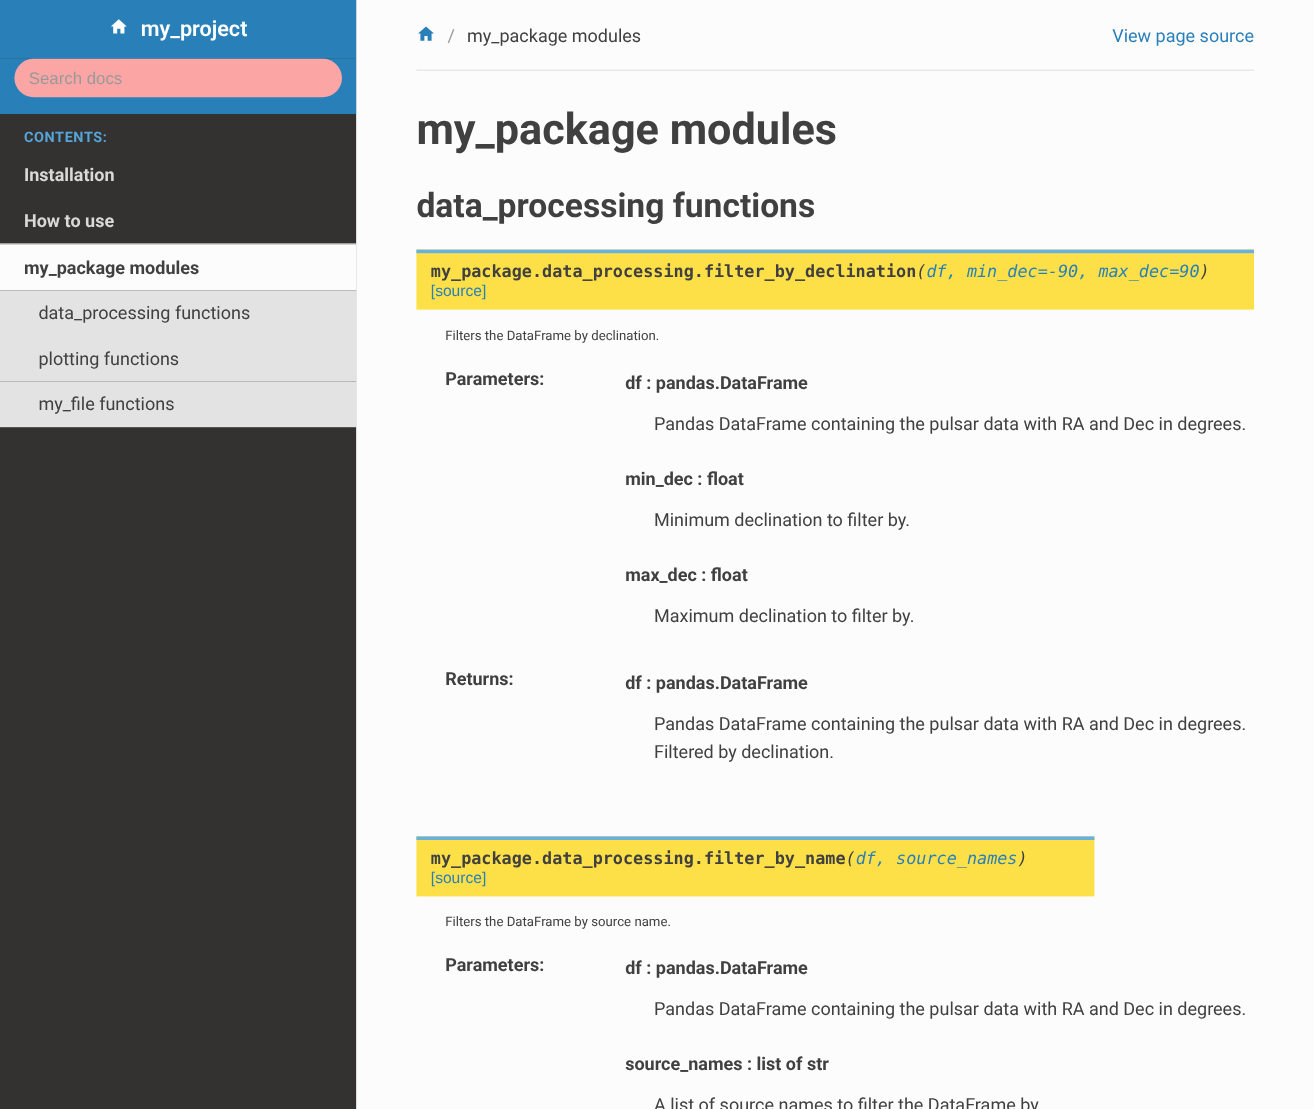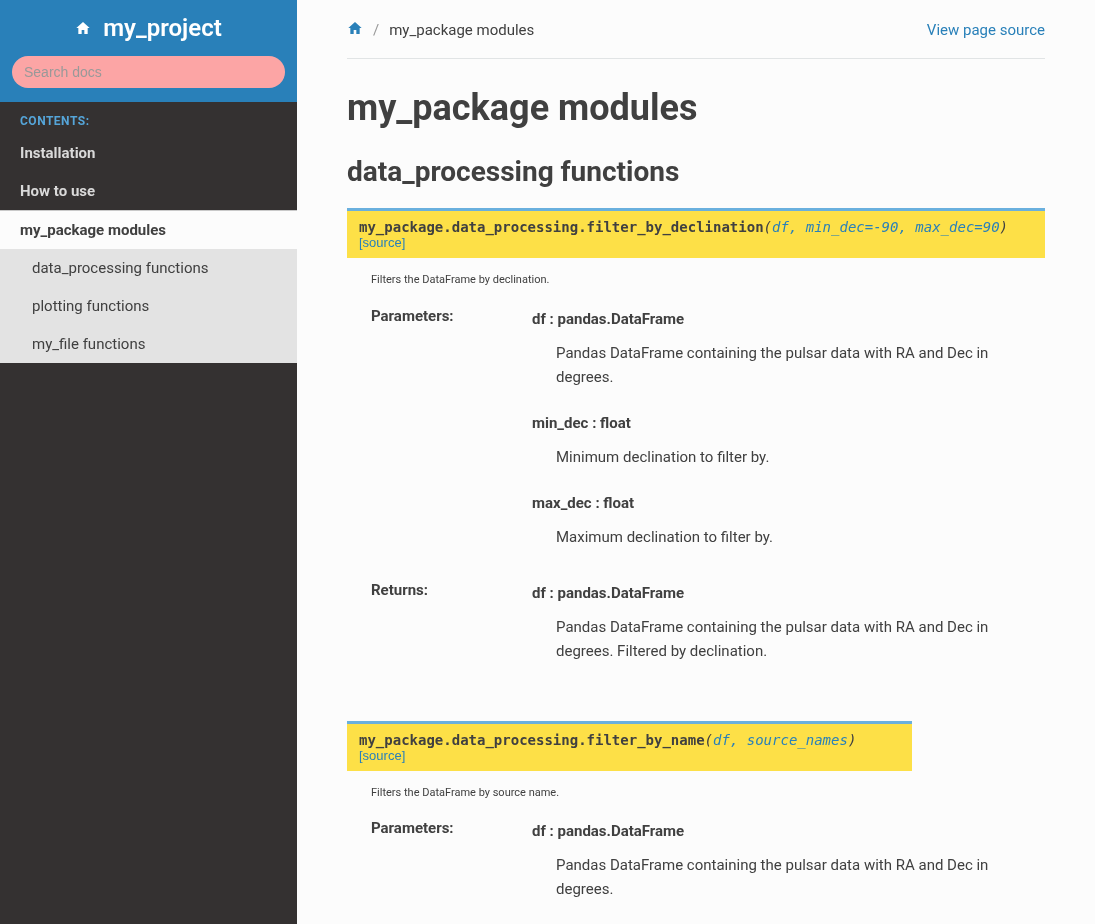--- a/index.html
+++ b/index.html
@@ -1,20 +1,20 @@
 <!DOCTYPE html>
 <html><head>
   <meta charset="utf-8">
   <style>
     * { box-sizing: border-box; margin: 0; padding: 0; }
     body { font-family: -apple-system, BlinkMacSystemFont, "Segoe UI", Roboto, sans-serif; font-size: 16px; color: #404040; }
     .layout { display: flex; min-height: 100vh; }
     .sidebar { width: 297px; background: #343131; flex-shrink: 0; }
     .sidebar-header { background: #2980b9; padding: 14px 0; text-align: center; }
-    .sidebar-header a { color: #fff; text-decoration: none; font-size: 24px; font-weight: 600; }
+    .sidebar-header a { color: #fff; text-decoration: none; font-size: 18px; font-weight: 600; }
     .home-icon { margin-right: 6px; }
     .search-wrap { background: #2980b9; padding: 0 12px 14px; }
     .search-input { width: 100%; padding: 8px 12px; border: 0; border-radius: 50px; font-size: 14px; color: #555; background: #fca5a5; outline: none; }
     .search-input::placeholder { color: #999; }
     .nav-caption { color: #55a5d9; font-size: 12px; font-weight: 700; padding: 12px 20px 6px; letter-spacing: 0.5px; }
     .nav-item { display: block; padding: 10px 20px; color: #d9d9d9; text-decoration: none; font-size: 15px; font-weight: bold; }
     .nav-item.current { background: #fcfcfc; color: #404040; font-weight: 700; border-top: 1px solid #c9c9c9; }
     .nav-sub { display: block; padding: 10px 32px; color: #b3b3b3; text-decoration: none; font-size: 15px; background: #e3e3e3; color: #404040; }
     .main { flex: 1; padding: 20px 50px; background: #fcfcfc; }
     .breadcrumb-row { display: flex; justify-content: space-between; align-items: center; padding-bottom: 18px; border-bottom: 1px solid #e1e4e5; margin-bottom: 28px; }
@@ -25,21 +25,21 @@
     .view-source { color: #2980b9; text-decoration: none; font-size: 15px; }
     h1 { font-size: 36px; font-weight: 700; color: #404040; margin-bottom: 26px; }
     h2 { font-size: 28px; font-weight: 700; color: #404040; margin-bottom: 18px; }
     .sig { background: #fde047; border-top: 3px solid #6ab0de; padding: 8px 12px; font-family: "SFMono-Regular", Consolas, monospace; font-size: 14px; margin-bottom: 14px; display: flex; justify-content: space-between; align-items: center; flex-wrap: wrap; margin-top: 20px; }
     .sig-prefix { font-weight: 700; }
     .sig-name { font-weight: 700; }
     .sig-paren { color: #404040; font-style: italic; }
     .sig-param { color: #2980b9; font-style: italic; }
     .source-link { color: #2980b9; text-decoration: none; font-size: 13px; font-family: -apple-system, sans-serif; font-style: normal; }
     .desc { margin: 0 0 18px 24px; font-size: 11px; line-height: 1.5; }
-    .field-list { display: grid; grid-template-columns: 130px 1fr; gap: 10px 31px; margin: 0 0 36px 24px; }
+    .field-list { display: grid; grid-template-columns: 130px 1fr; gap: 10px 20px; margin: 0 0 36px 24px; }
     .field-label { font-weight: 700; font-size: 15px; }
     .field-body { font-size: 15px; line-height: 1.6; }
     .param-block { margin-bottom: 22px; }
     .param-name { font-weight: 700; }
     .param-type { font-weight: 700; text-align: center; }
     .param-desc { margin: 10px 0 0 24px; }
     .sig-inline { display: inline-block; }
   </style>
 </head>
 <body>

